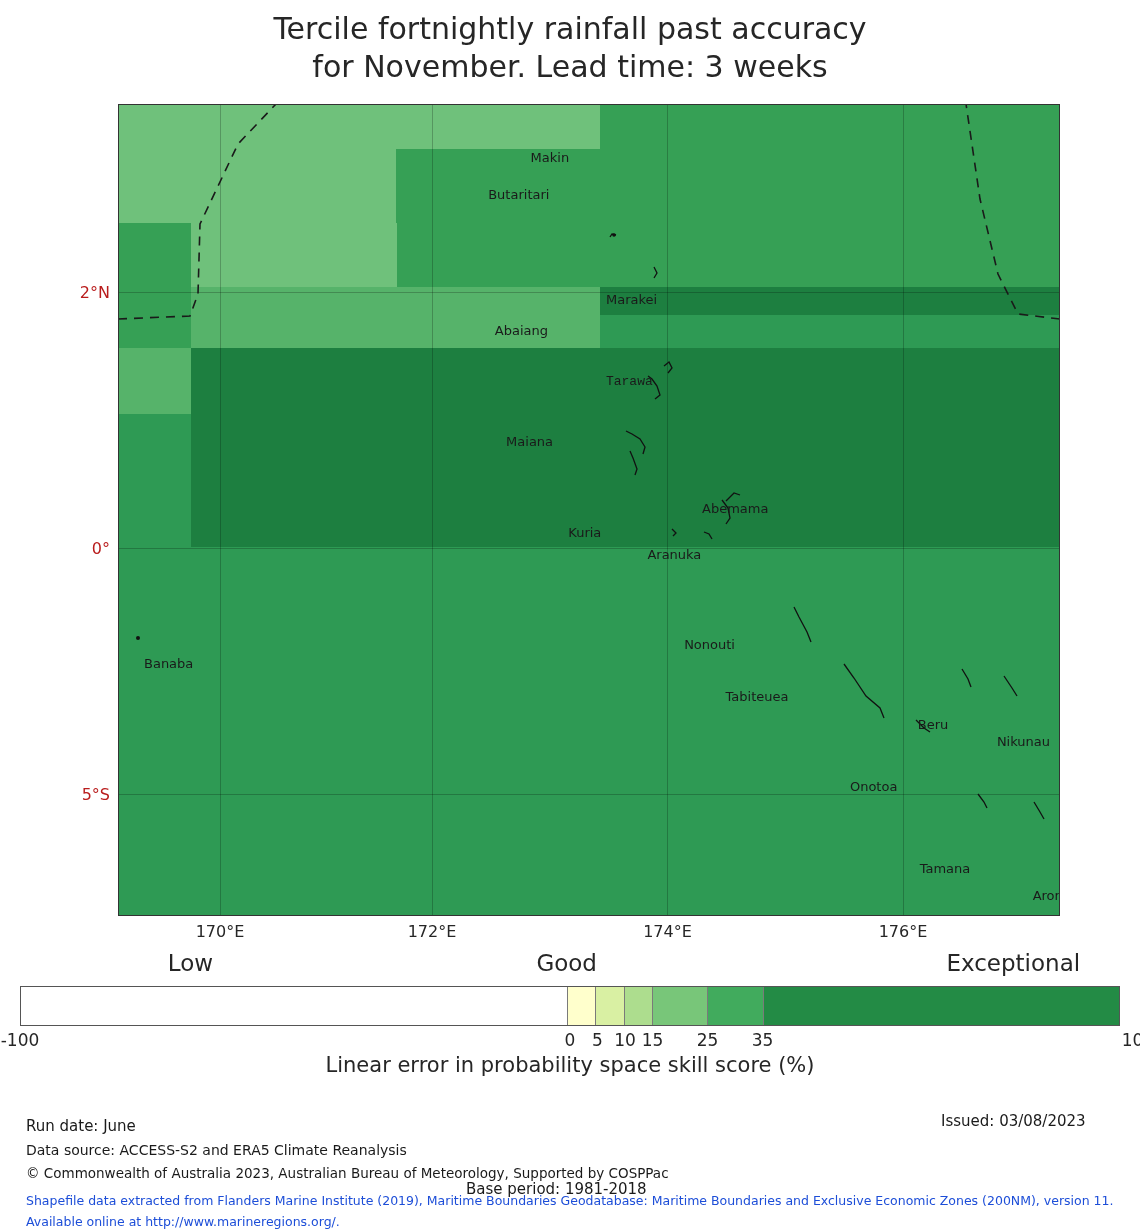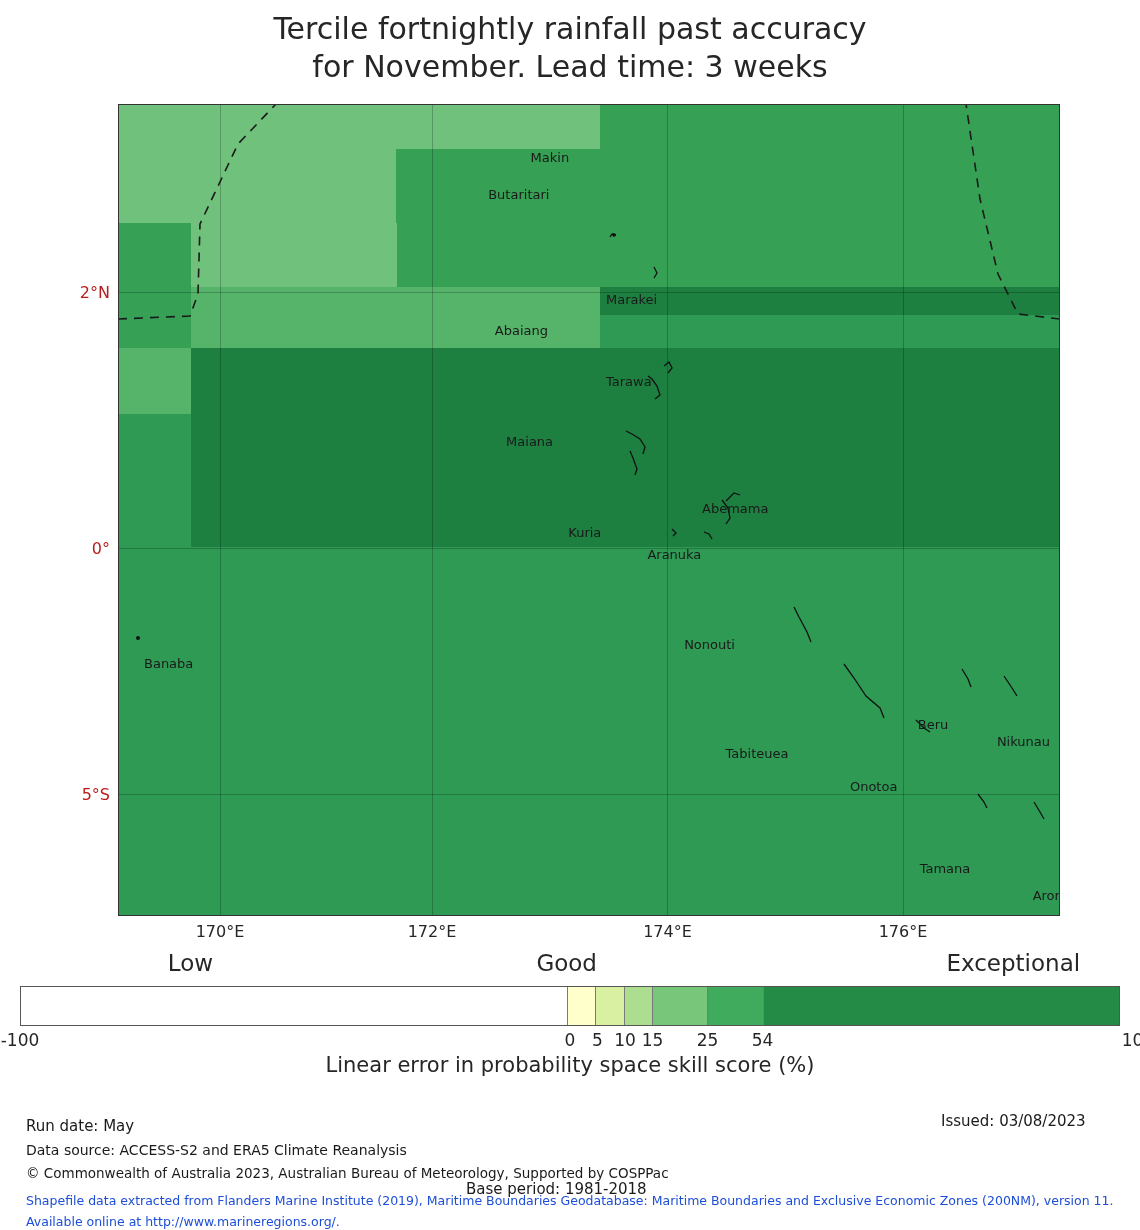--- a/index.html
+++ b/index.html
@@ -192,27 +192,27 @@
         <path d="M 798 616 l 8 8 l 6 4" fill="none" stroke="#111111" stroke-width="1.3"></path>
         <path d="M 860 690 l 6 8 l 3 6" fill="none" stroke="#111111" stroke-width="1.3"></path>
         <path d="M 916 698 l 6 10 l 4 7" fill="none" stroke="#111111" stroke-width="1.3"></path>
         <circle cx="20" cy="534" r="2" fill="#111"></circle>
         <circle cx="496" cy="131" r="1.8" fill="#111"></circle>
       </svg>
       <div class="place" style="left: 412.596px; top: 46.284px;">Makin</div>
       <div class="place" style="left: 370.206px; top: 82.824px;">Butaritari</div>
       <div class="place" style="left: 487.956px; top: 188.384px;">Marakei</div>
       <div class="place" style="left: 376.8px; top: 219.24px;">Abaiang</div>
-      <div class="place" style="left: 487.956px; top: 270.396px;">Tarawa</div>
+      <div class="place" style="left: 487.956px; top: 270.396px; font-family: Liberation Mono, monospace;">Tarawa</div>
       <div class="place" style="left: 388.104px; top: 329.672px;">Maiana</div>
       <div class="place" style="left: 584.04px; top: 397.068px;">Abemama</div>
       <div class="place" style="left: 450.276px; top: 420.616px;">Kuria</div>
       <div class="place" style="left: 529.404px; top: 442.54px;">Aranuka</div>
       <div class="place" style="left: 566.142px; top: 532.672px;">Nonouti</div>
-      <div class="place" style="left: 607.59px; top: 642px;">Tabiteuea</div>
+      <div class="place" style="left: 607.59px; top: 585px;">Tabiteuea</div>
       <div class="place" style="left: 799.758px; top: 613.06px;">Beru</div>
       <div class="place" style="left: 878.886px; top: 630.112px;">Nikunau</div>
       <div class="place" style="left: 731.934px; top: 674.772px;">Onotoa</div>
       <div class="place" style="left: 801.642px; top: 756.784px;">Tamana</div>
       <div class="place" style="left: 914.682px; top: 783.58px;">Arorae</div>
       <div class="place" style="left: 26px; top: 552px;">Banaba</div>
     </div>
   <div class="map-border"></div>
 </div>
 
@@ -240,23 +240,23 @@
     <div class="cbar-seg" style="flex: 0.05 0 0px; background: rgb(65, 171, 93);"></div>
     <div class="cbar-seg" style="flex: 0.325 0 0px; background: rgb(35, 139, 69);"></div>
   </div>
 <div id="cbar-ticks">
     <div class="cbar-tick" style="left: 20px;">-100</div>
     <div class="cbar-tick" style="left: 570px;">0</div>
     <div class="cbar-tick" style="left: 597.5px;">5</div>
     <div class="cbar-tick" style="left: 625px;">10</div>
     <div class="cbar-tick" style="left: 652.5px;">15</div>
     <div class="cbar-tick" style="left: 707.5px;">25</div>
-    <div class="cbar-tick" style="left: 762.5px;">54</div>
+    <div class="cbar-tick" style="left: 762.5px;">35</div>
     <div class="cbar-tick" style="left: 1120px; margin-left: 18px;">100</div>
   </div>
 <div class="cbar-label">Linear error in probability space skill score (%)</div>
 
-<div class="foot" style="left:26px; top:1117px;">Run date: May</div>
+<div class="foot" style="left:26px; top:1117px;">Run date: June</div>
 <div class="foot" style="left:466px; top:1180px;">Base period: 1981-2018</div>
 <div class="foot" style="left:941px; top:1112px;">Issued: 03/08/2023</div>
 <div class="foot" style="left:26px; top:1142px; font-size:14px;">Data source: ACCESS-S2 and ERA5 Climate Reanalysis</div>
 <div class="foot" style="left:26px; top:1165px; font-size:13.5px;">© Commonwealth of Australia 2023, Australian Bureau of Meteorology, Supported by COSPPac</div>
 <div class="foot-small" style="left:26px; top:1190px; width:1100px;">Shapefile data extracted from Flanders Marine Institute (2019), Maritime Boundaries Geodatabase: Maritime Boundaries and Exclusive Economic Zones (200NM), version 11. Available online at http://www.marineregions.org/.</div>
 
 </body></html>

